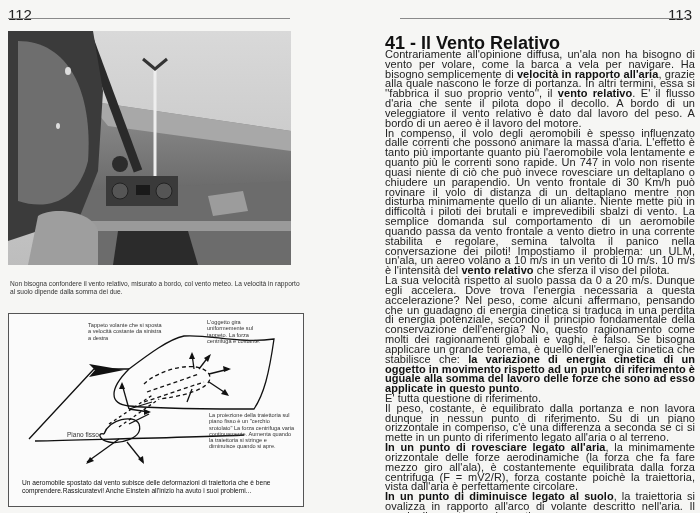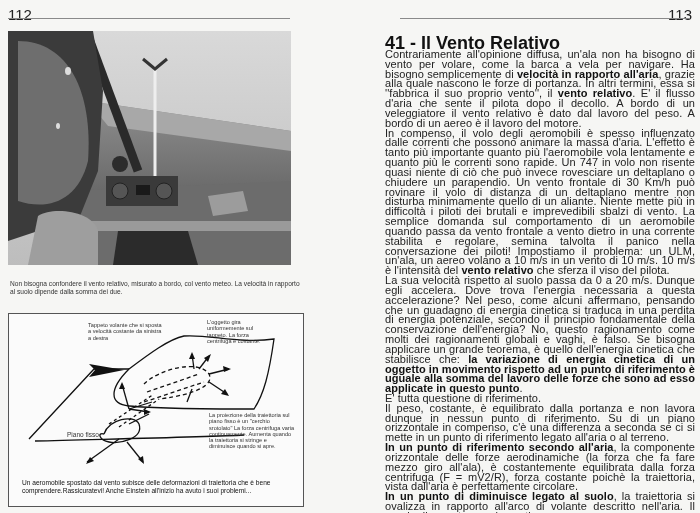--- a/index.html
+++ b/index.html
@@ -124,16 +124,16 @@
 <div class="page right">
   <div class="pnum" style="right:8px;">113</div>
   <div class="rule" style="left:50px;width:290px;"></div>
   <div class="title">41 - Il Vento Relativo</div>
   <div class="body" id="body-text">
       <p><span>Contrariamente all'opinione diffusa, un'ala non ha bisogno di vento per volare, come la barca a vela per navigare. Ha bisogno semplicemente di </span><b>velocità in rapporto all'aria</b><span>, grazie alla quale nascono le forze di portanza. In altri termini, essa si ''fabbrica il suo proprio vento'', il </span><b>vento relativo</b><span>. E' il flusso d'aria che sente il pilota dopo il decollo. A bordo di un veleggiatore il vento relativo è dato dal lavoro del peso. A bordo di un aereo è il lavoro del motore.</span></p>
       <p><span>In compenso, il volo degli aeromobili è spesso influenzato dalle correnti che possono animare la massa d'aria. L'effetto è tanto più importante quanto più l'aeromobile vola lentamente e quanto più le correnti sono rapide. Un 747 in volo non risente quasi niente di ciò che può invece rovesciare un deltaplano o chiudere un parapendio. Un vento frontale di 30 Km/h può rovinare il volo di distanza di un deltaplano mentre non disturba minimamente quello di un aliante. Niente mette più in difficoltà i piloti dei brutali e imprevedibili sbalzi di vento. La semplice domanda sul comportamento di un aeromobile quando passa da vento frontale a vento dietro in una corrente stabilita e regolare, semina talvolta il panico nella conversazione dei piloti! Impostiamo il problema: un ULM, un'ala, un aereo volano a 10 m/s in un vento di 10 m/s. 10 m/s è l'intensità del </span><b>vento relativo</b><span> che sferza il viso del pilota.</span></p>
       <p><span>La sua velocità rispetto al suolo passa da 0 a 20 m/s. Dunque egli accelera. Dove trova l'energia necessaria a questa accelerazione? Nel peso, come alcuni affermano, pensando che un guadagno di energia cinetica si traduca in una perdita di energia potenziale, secondo il principio fondamentale della conservazione dell'energia? No, questo ragionamento come molti dei ragionamenti globali e vaghi, è falso. Se bisogna applicare un grande teorema, è quello dell'energia cinetica che stabilisce che: </span><b>la variazione di energia cinetica di un oggetto in movimento rispetto ad un punto di riferimento è uguale alla somma del lavoro delle forze che sono ad esso applicate in questo punto</b><span>.</span></p>
       <p><span>E' tutta questione di riferimento.</span></p>
       <p><span>Il peso, costante, è equilibrato dalla portanza e non lavora dunque in nessun punto di riferimento. Su di un piano orizzontale in compenso, c'è una differenza a seconda se ci si mette in un punto di riferimento legato all'aria o al terreno.</span></p>
-      <p><b>In un punto di riferimento secondo all'aria</b><span>, la componente orizzontale delle forze aerodinamiche (la forza che fa fare mezzo giro all'ala), è costantemente equilibrata dalla forza centrifuga (F = mV2/R), forza costante poichè la traiettoria, vista dall'aria è perfettamente circolare.</span></p>
+      <p><b>In un punto di rovesciare legato all'aria</b><span>, la minimamente orizzontale delle forze aerodinamiche (la forza che fa fare mezzo giro all'ala), è costantemente equilibrata dalla forza centrifuga (F = mV2/R), forza costante poichè la traiettoria, vista dall'aria è perfettamente circolare.</span></p>
       <p><b>In un punto di diminuisce legato al suolo</b><span>, la traiettoria si ovalizza in rapporto all'arco di volante descritto nell'aria. Il raggio di curvatura varia conti-</span></p>
     </div>
 </div>
 
 </body></html>

